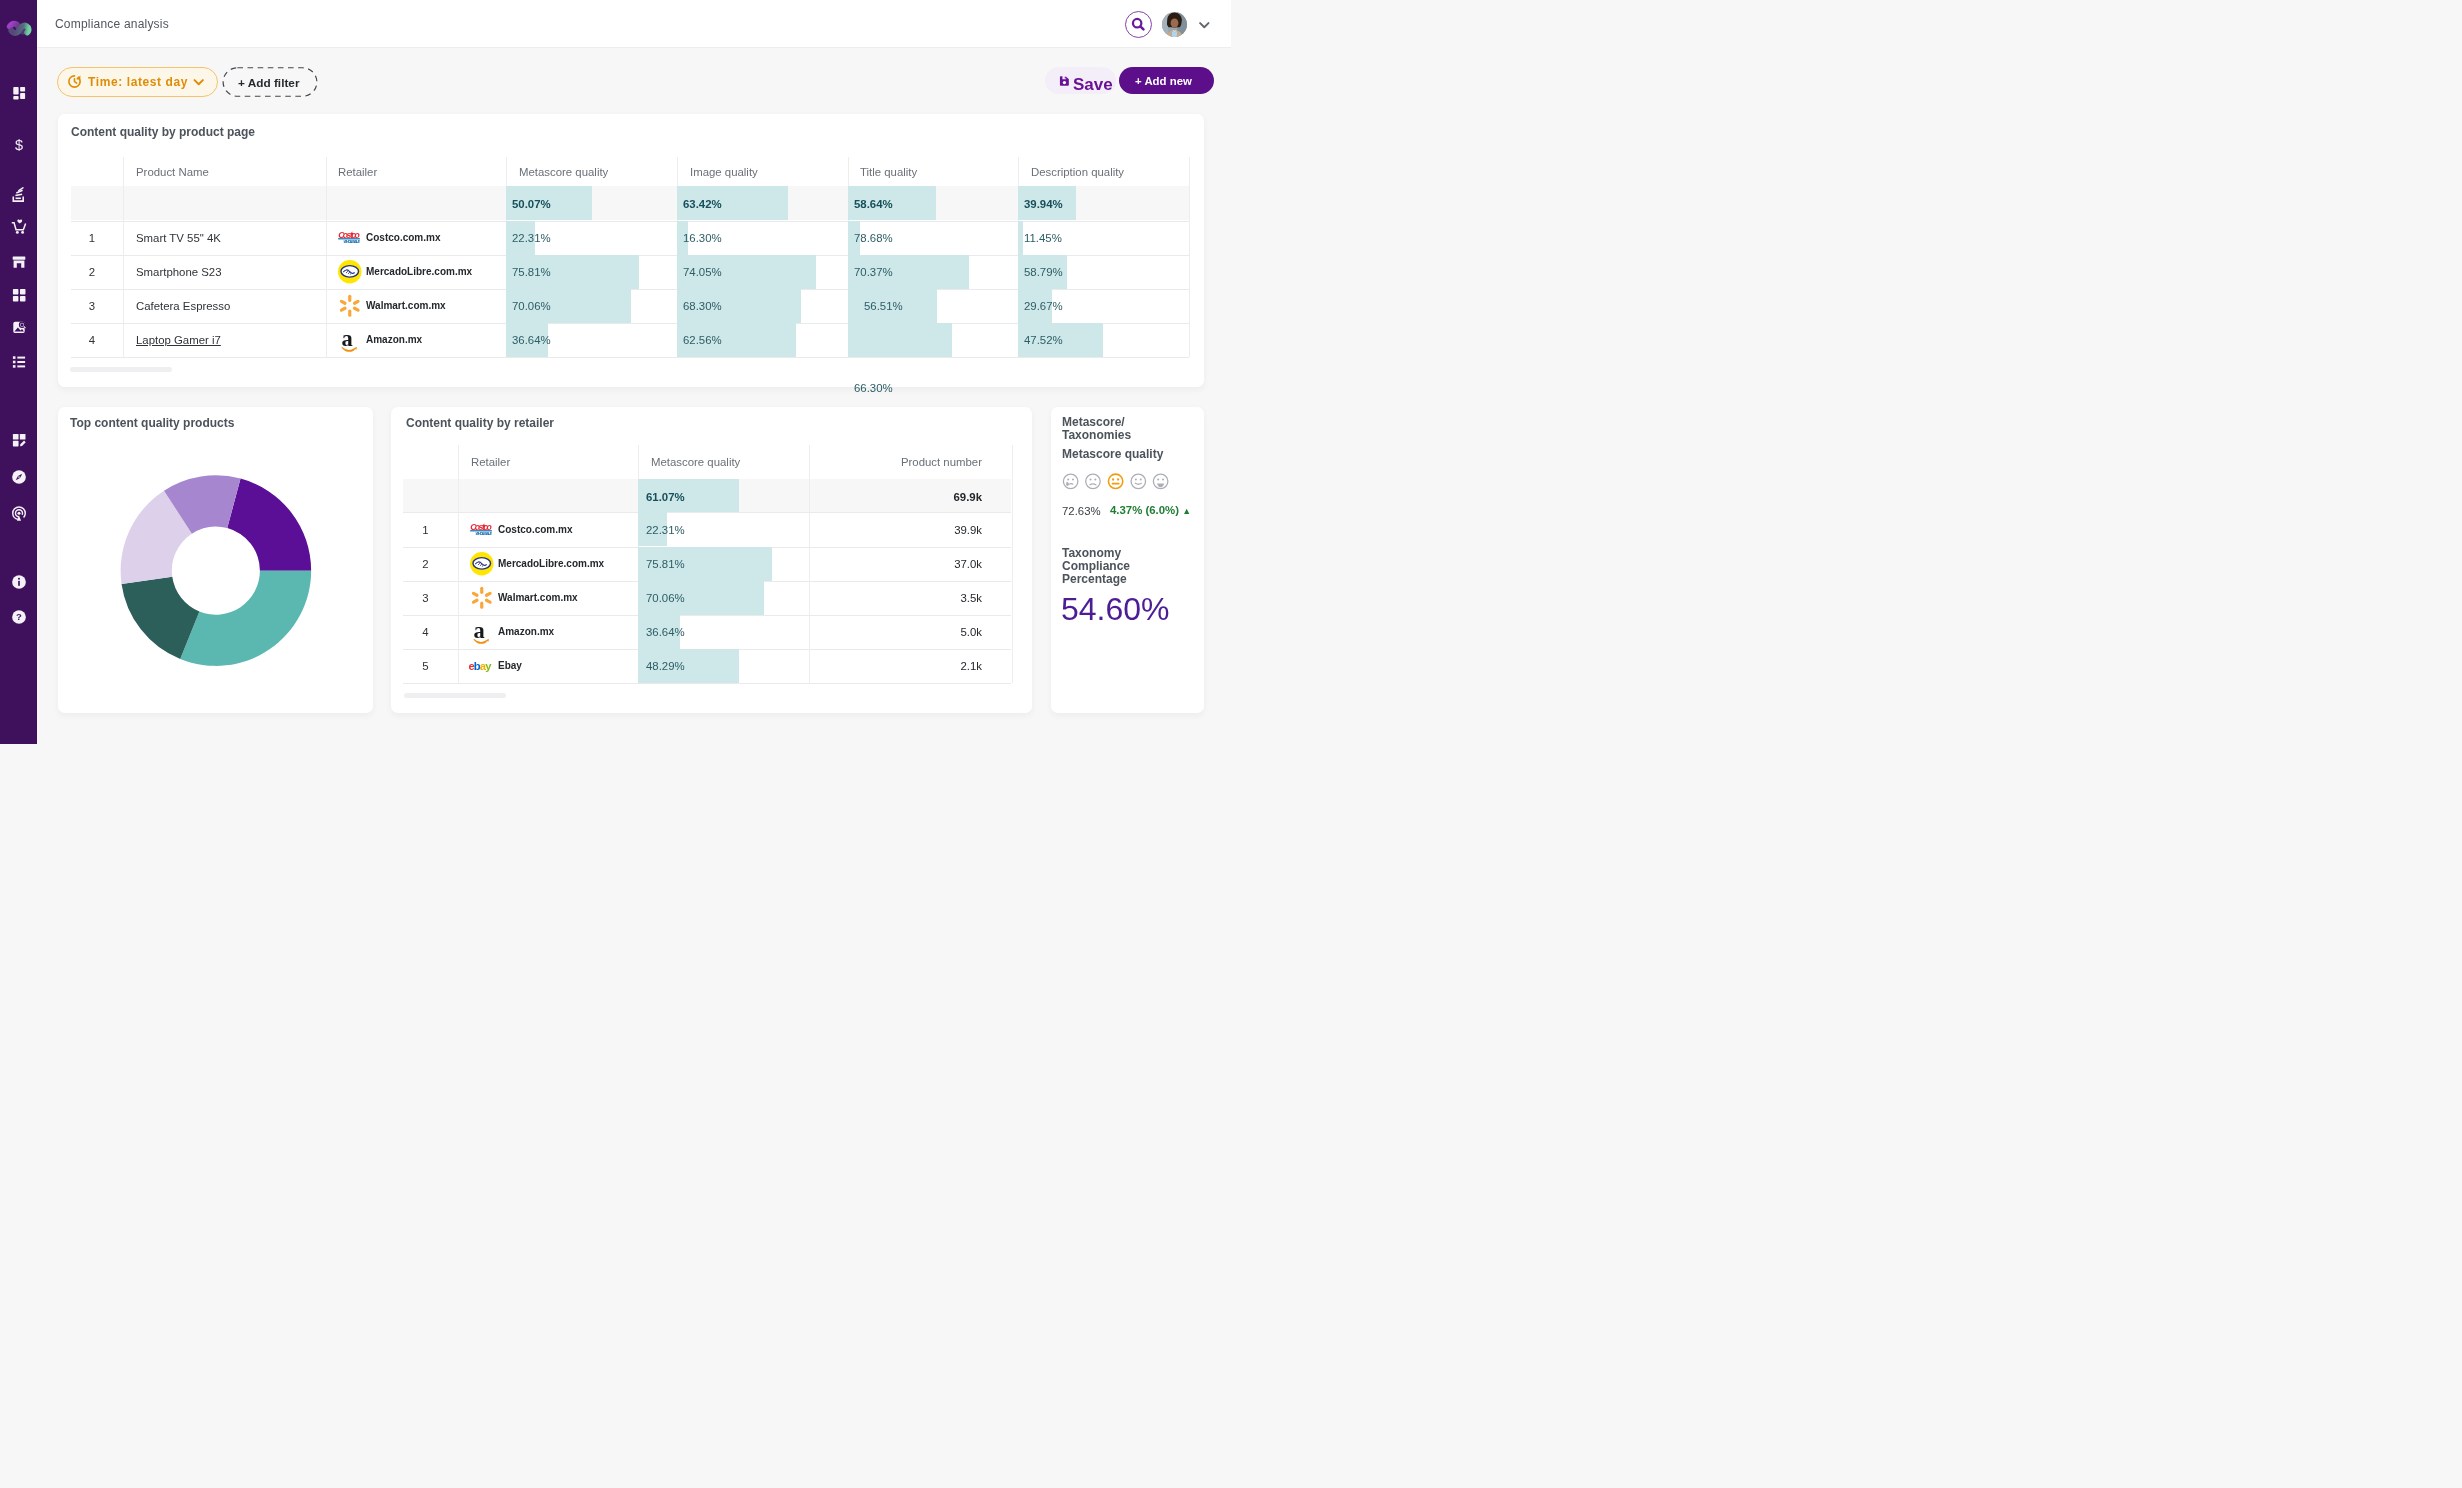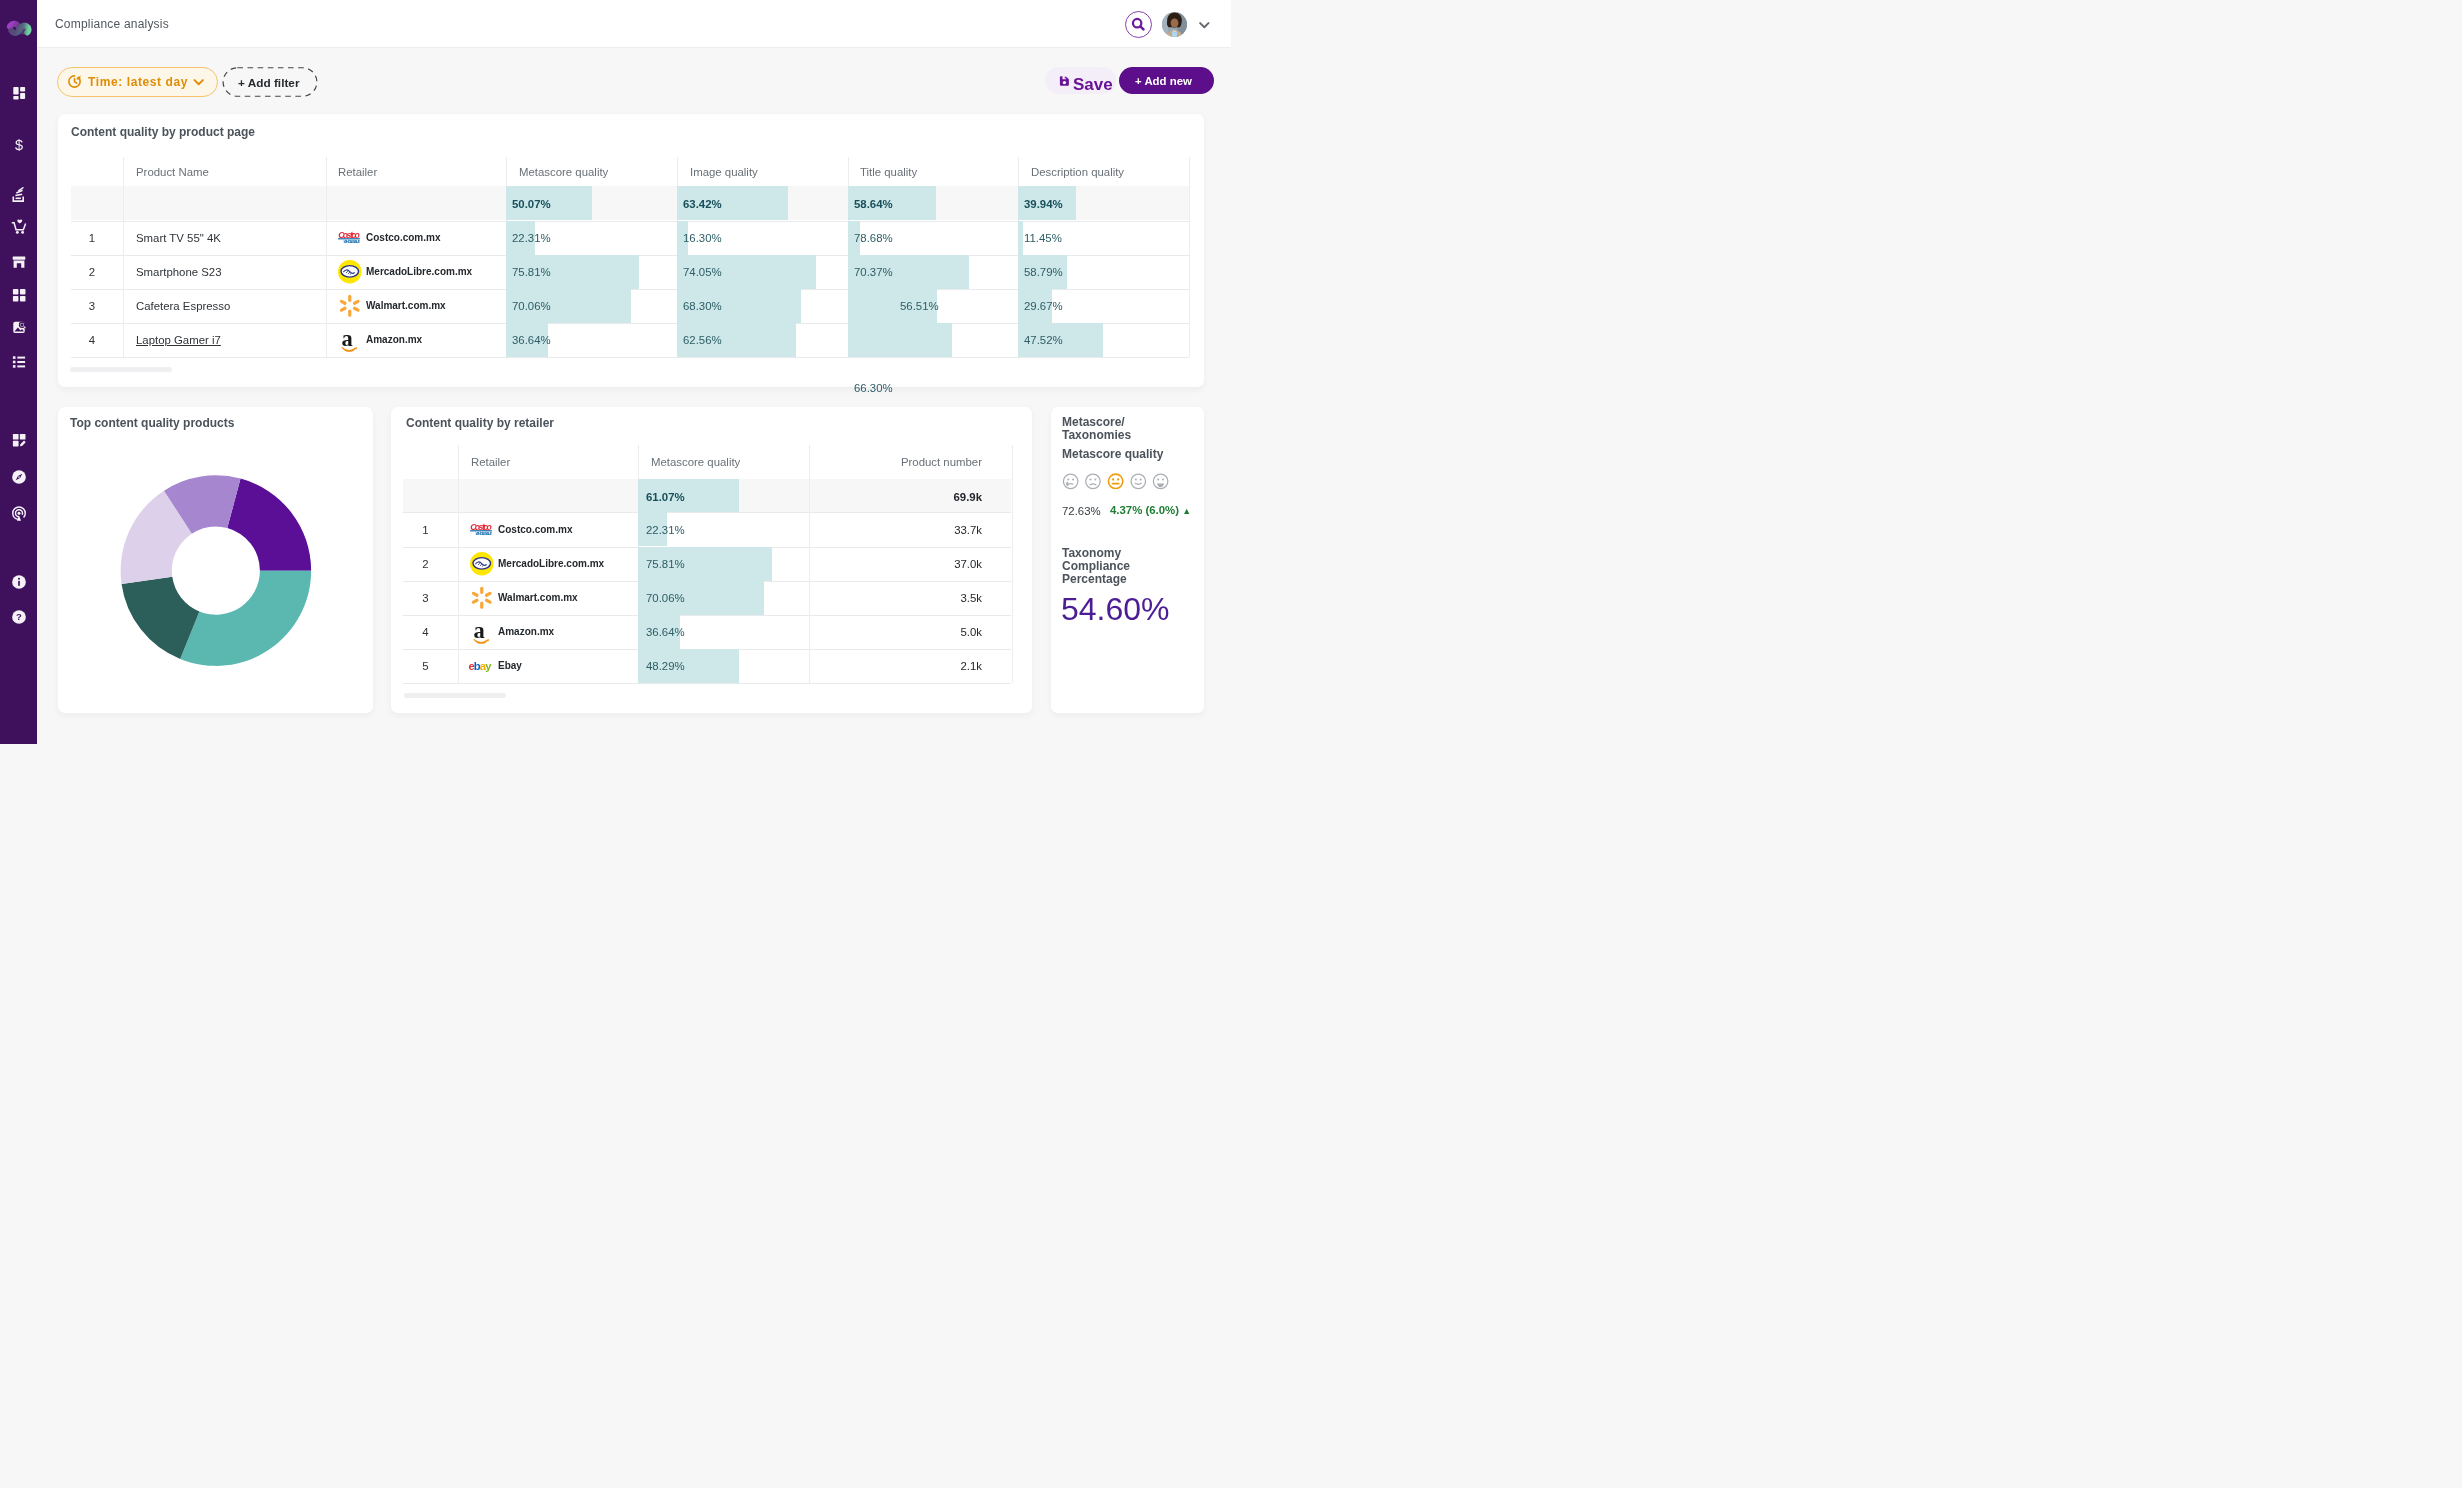--- a/index.html
+++ b/index.html
@@ -238,21 +238,21 @@
 <div class="pct" style="left:512px;top:232px;">22.31%</div>
 <div class="pct" style="left:683px;top:232px;">16.30%</div>
 <div class="pct" style="left:854px;top:232px;">78.68%</div>
 <div class="pct" style="left:1024px;top:232px;">11.45%</div>
 <div class="pct" style="left:512px;top:266px;">75.81%</div>
 <div class="pct" style="left:683px;top:266px;">74.05%</div>
 <div class="pct" style="left:854px;top:266px;">70.37%</div>
 <div class="pct" style="left:1024px;top:266px;">58.79%</div>
 <div class="pct" style="left:512px;top:300px;">70.06%</div>
 <div class="pct" style="left:683px;top:300px;">68.30%</div>
-<div class="pct" style="left:900px;top:300px;">56.51%</div>
+<div class="pct" style="left:864px;top:300px;">56.51%</div>
 <div class="pct" style="left:1024px;top:300px;">29.67%</div>
 <div class="pct" style="left:512px;top:334px;">36.64%</div>
 <div class="pct" style="left:683px;top:334px;">62.56%</div>
 <div class="pct" style="left:854px;top:334px;margin-top:48px;">66.30%</div>
 <div class="pct" style="left:1024px;top:334px;">47.52%</div>
 <div class="idx" style="left:71px;top:232px;width:42px;">1</div>
 <div class="pname" style="left:136px;top:232px;">Smart TV 55" 4K</div>
 <div class="idx" style="left:71px;top:266px;width:42px;">2</div>
 <div class="pname" style="left:136px;top:266px;">Smartphone S23</div>
 <div class="idx" style="left:71px;top:300px;width:42px;">3</div>
@@ -308,21 +308,21 @@
 <div class="bar" style="left:638px;top:581px;width:126px;height:34px;"></div>
 <div class="bar" style="left:638px;top:615px;width:42px;height:34px;"></div>
 <div class="bar" style="left:638px;top:649px;width:101px;height:34px;"></div>
 <div class="pctb" style="left:646px;top:491px;">61.07%</div>
 <div class="pct" style="left:646px;top:524px;">22.31%</div>
 <div class="pct" style="left:646px;top:558px;">75.81%</div>
 <div class="pct" style="left:646px;top:592px;">70.06%</div>
 <div class="pct" style="left:646px;top:626px;">36.64%</div>
 <div class="pct" style="left:646px;top:660px;">48.29%</div>
 <div class="num" style="left:834px;top:491px;width:148px;font-weight:bold;">69.9k</div>
-<div class="num" style="left:834px;top:524px;width:148px;">33.7k</div>
+<div class="num" style="left:834px;top:524px;width:148px;">39.9k</div>
 <div class="num" style="left:834px;top:558px;width:148px;">37.0k</div>
 <div class="num" style="left:834px;top:592px;width:148px;">3.5k</div>
 <div class="num" style="left:834px;top:626px;width:148px;">5.0k</div>
 <div class="num" style="left:834px;top:660px;width:148px;">2.1k</div>
 <div class="idx" style="left:403px;top:524px;width:45px;">1</div>
 <div class="idx" style="left:403px;top:558px;width:45px;">2</div>
 <div class="idx" style="left:403px;top:592px;width:45px;">3</div>
 <div class="idx" style="left:403px;top:626px;width:45px;">4</div>
 <div class="idx" style="left:403px;top:660px;width:45px;">5</div>
 <div class="rname" style="left:498px;top:524px;">Costco.com.mx</div>

